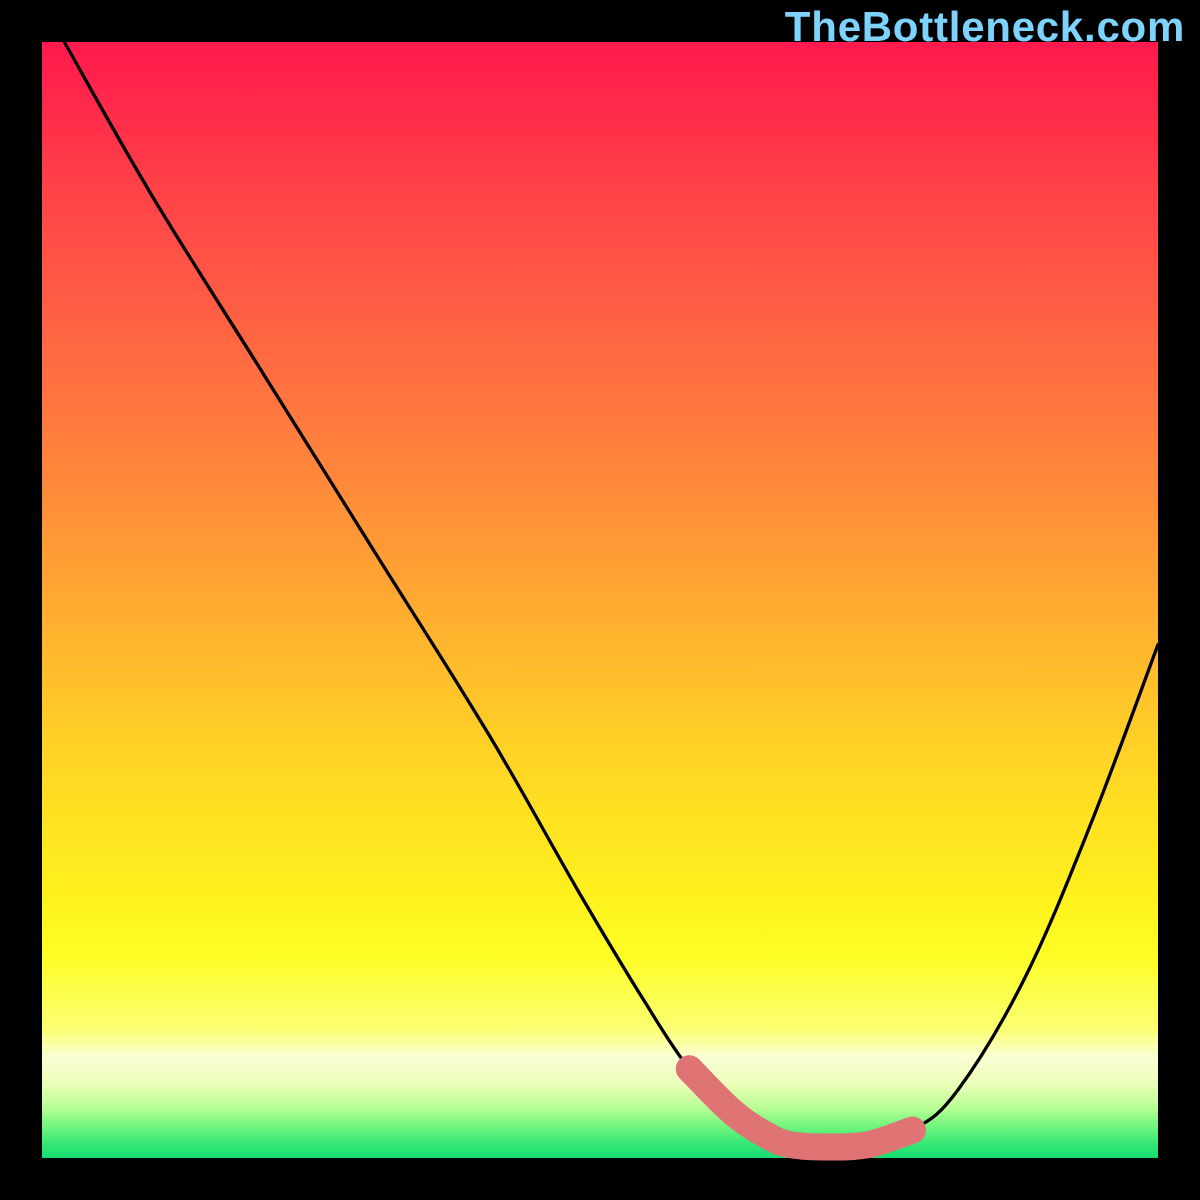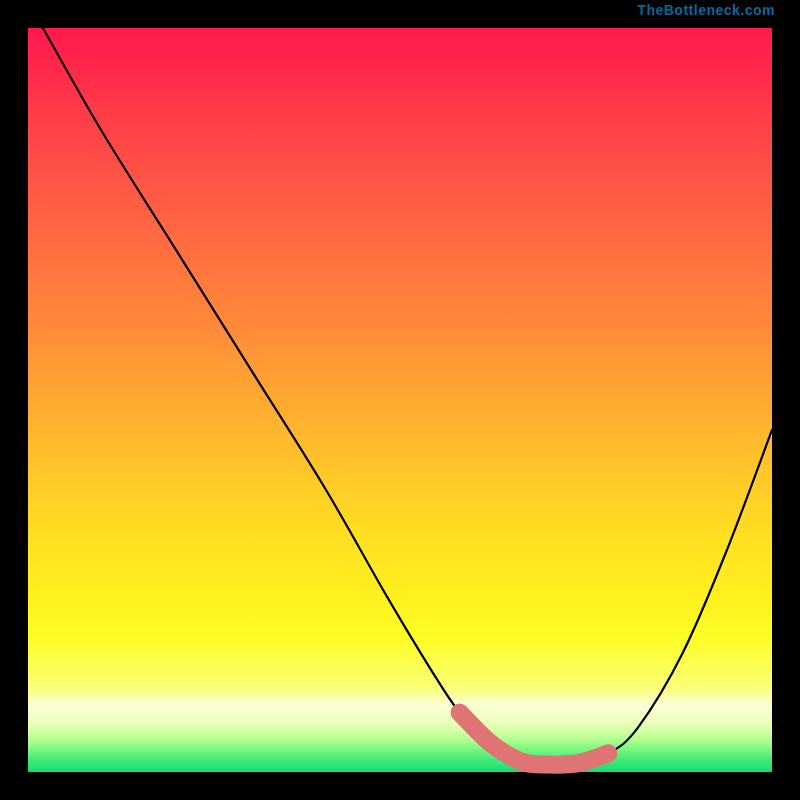--- a/index.html
+++ b/index.html
@@ -6,25 +6,25 @@
   html, body { width: 800px; height: 800px; overflow: hidden; background: #000; }
   .frame {
     position: relative;
     width: 800px;
     height: 800px;
     background: #000;
   }
   .watermark {
     position: absolute;
     top: 2px;
-    right: 25px;
+    right: 10px;
     font-family: Arial, Helvetica, sans-serif;
-    font-size: 14px;
+    font-size: 28px;
     font-weight: 600;
-    color: #0369a1;
+    color: #7dd3fc;
     letter-spacing: 0.5px;
     z-index: 5;
   }
   .plot-area {
     position: absolute;
     left: 28px;
     top: 28px;
     width: 744px;
     height: 744px;
   }

